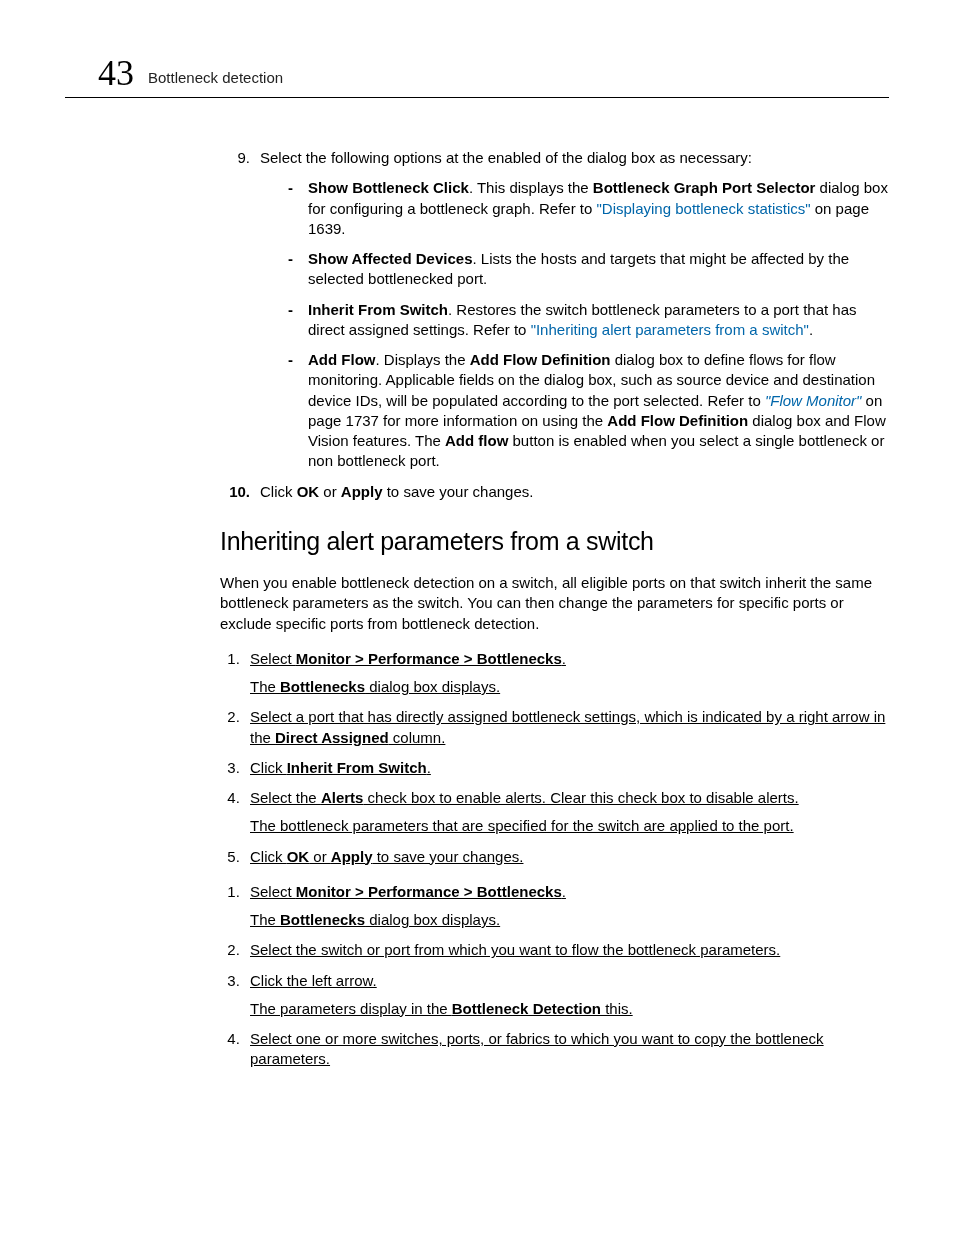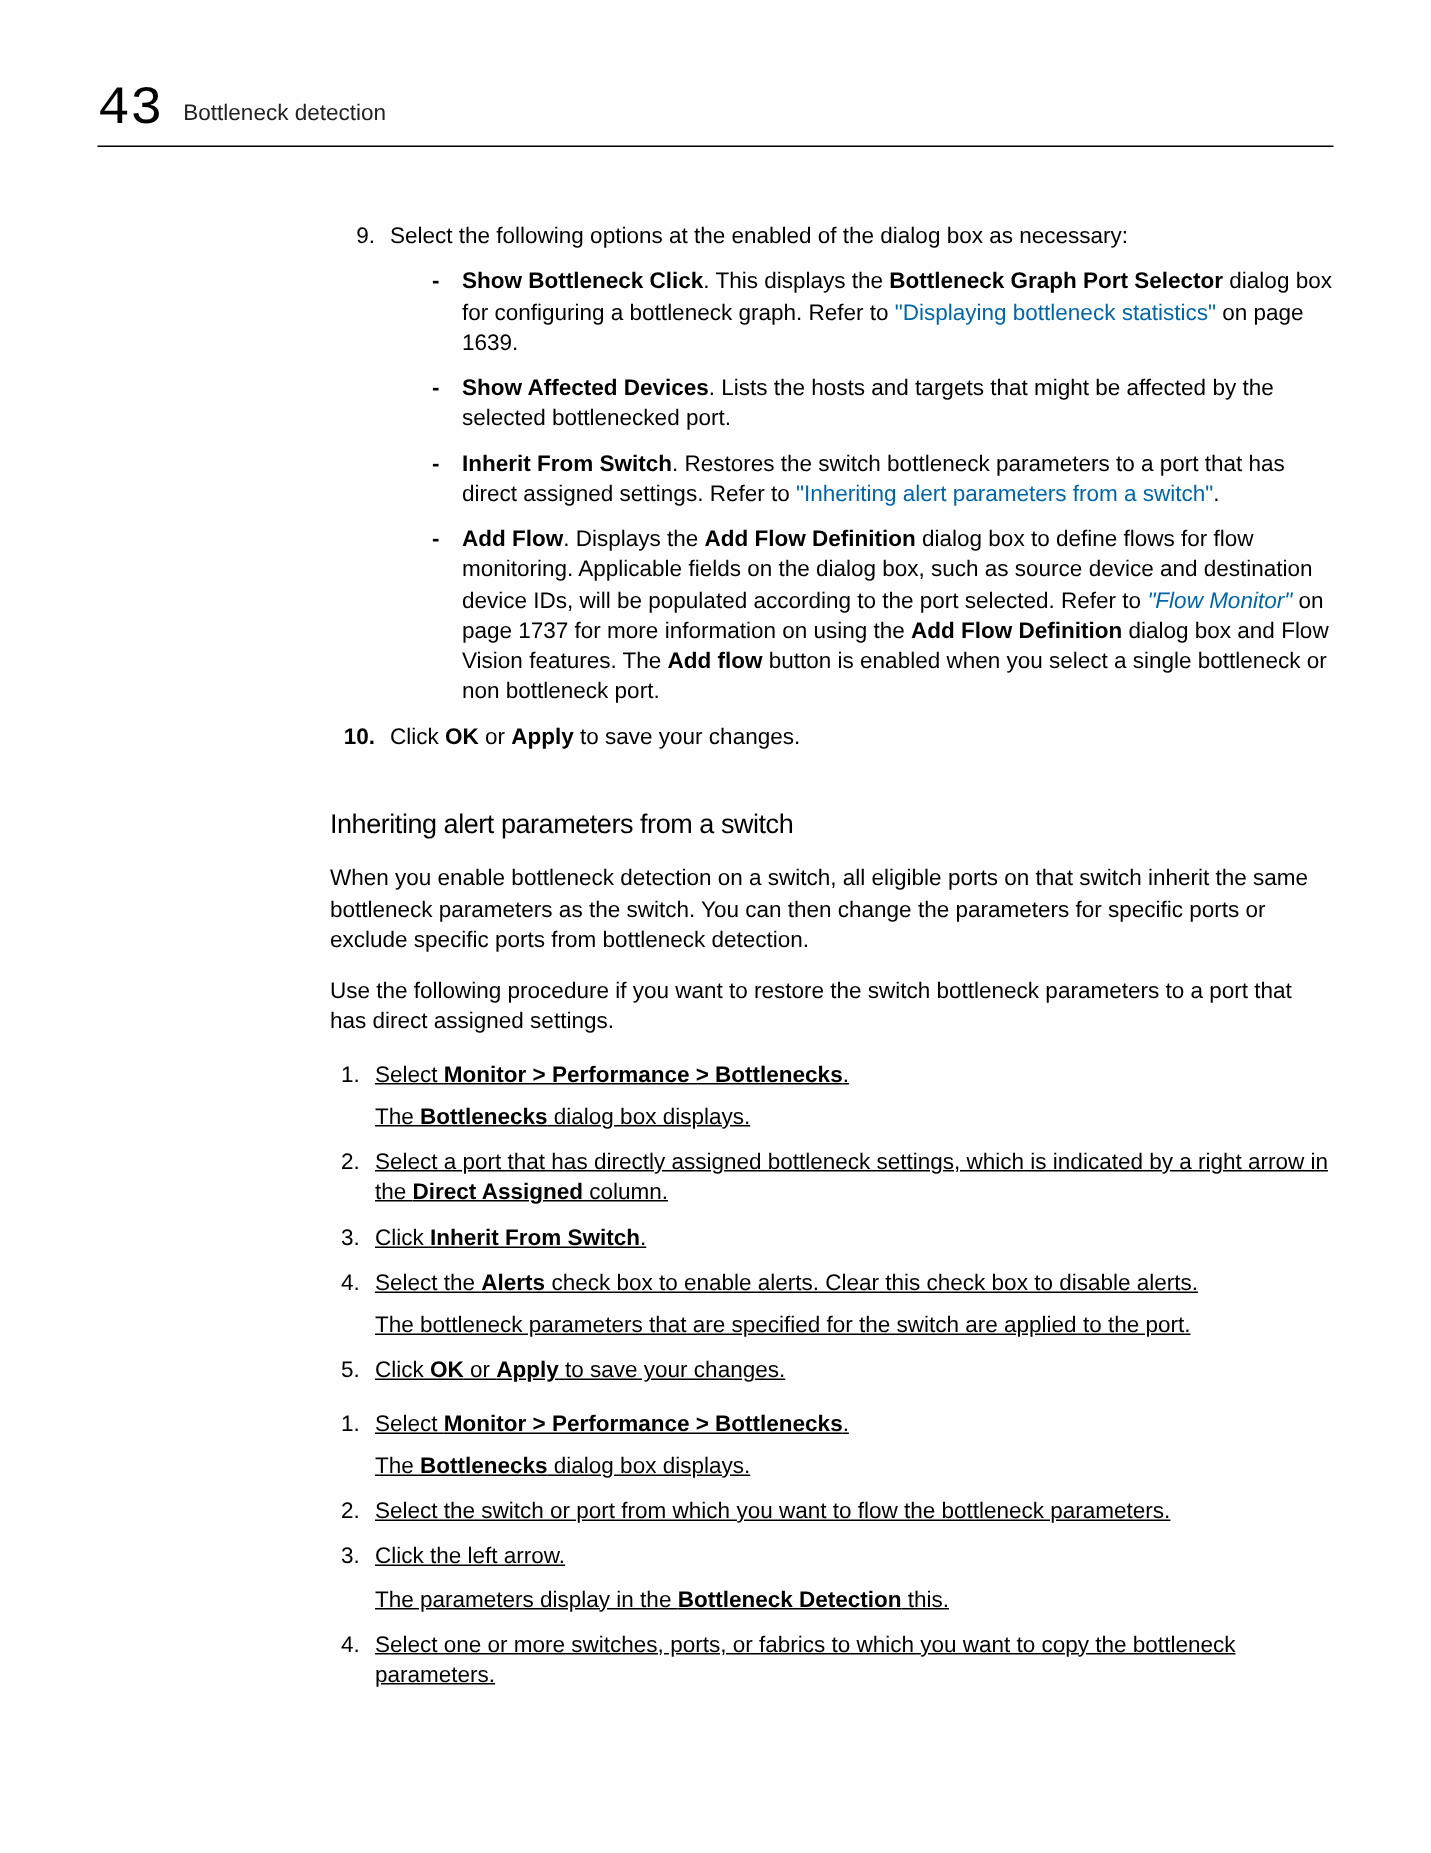--- a/index.html
+++ b/index.html
@@ -18,23 +18,24 @@
   .header {
     display: flex;
     align-items: baseline;
     border-bottom: 1px solid #000;
     padding-bottom: 6px;
     margin-bottom: 50px;
   }
   .chapnum {
     font-size: 36px;
     font-weight: normal;
-    font-family: Liberation Mono, monospace;
+    font-family: Liberation Serif, serif;
     margin-right: 14px;
     line-height: 1;
+    margin-left: 33px;
   }
   .sectitle {
     font-size: 15px;
     color: #222;
     position: relative;
     top: -2px;
   }
   .content {
     margin-left: 155px;
     margin-right: 0px;
@@ -72,22 +73,22 @@
   .link {
     color: #0066aa;
   }
   .linkitalic {
     color: #0066aa;
     font-style: italic;
   }
   h2.subhead {
     font-family: Arial, sans-serif;
     font-weight: normal;
-    font-size: 18px;
-    margin-top: 36px;
+    font-size: 25px;
+    margin-top: 24px;
     margin-bottom: 16px;
     line-height: 1.25;
     font-stretch: condensed;
     letter-spacing: -0.3px;
   }
   p.body {
     margin: 0 0 14px 0;
   }
   .step-follow {
     margin-top:8px;
@@ -146,21 +147,20 @@
 
     <div style="display:flex;margin-bottom:10px;">
       <div style="width:30px;flex:0 0 30px;text-align:right;padding-right:10px;font-weight:bold;">10.</div>
       <div style="flex:1;">
         <span>Click </span><span class="bold">OK</span><span> or </span><span class="bold">Apply</span><span> to save your changes.</span>
       </div>
     </div>
 
     <h2 class="subhead">Inheriting alert parameters from a switch</h2>
     <p class="body">When you enable bottleneck detection on a switch, all eligible ports on that switch inherit the same bottleneck parameters as the switch. You can then change the parameters for specific ports or exclude specific ports from bottleneck detection.</p>
-    <p class="body">Use the following procedure if you want to restore the switch bottleneck parameters to a port that has direct assigned settings.</p>
 
     <ol class="numbered">
       <li>
         <span>Select </span><span class="bold">Monitor &gt; Performance &gt; Bottlenecks</span><span>.</span>
         <div class="step-follow"><span>The </span><span class="bold">Bottlenecks</span><span> dialog box displays.</span></div>
       </li>
       <li>
         <span>Select a port that has directly assigned bottleneck settings, which is indicated by a right arrow in the </span><span class="bold">Direct Assigned</span><span> column.</span>
       </li>
       <li>

